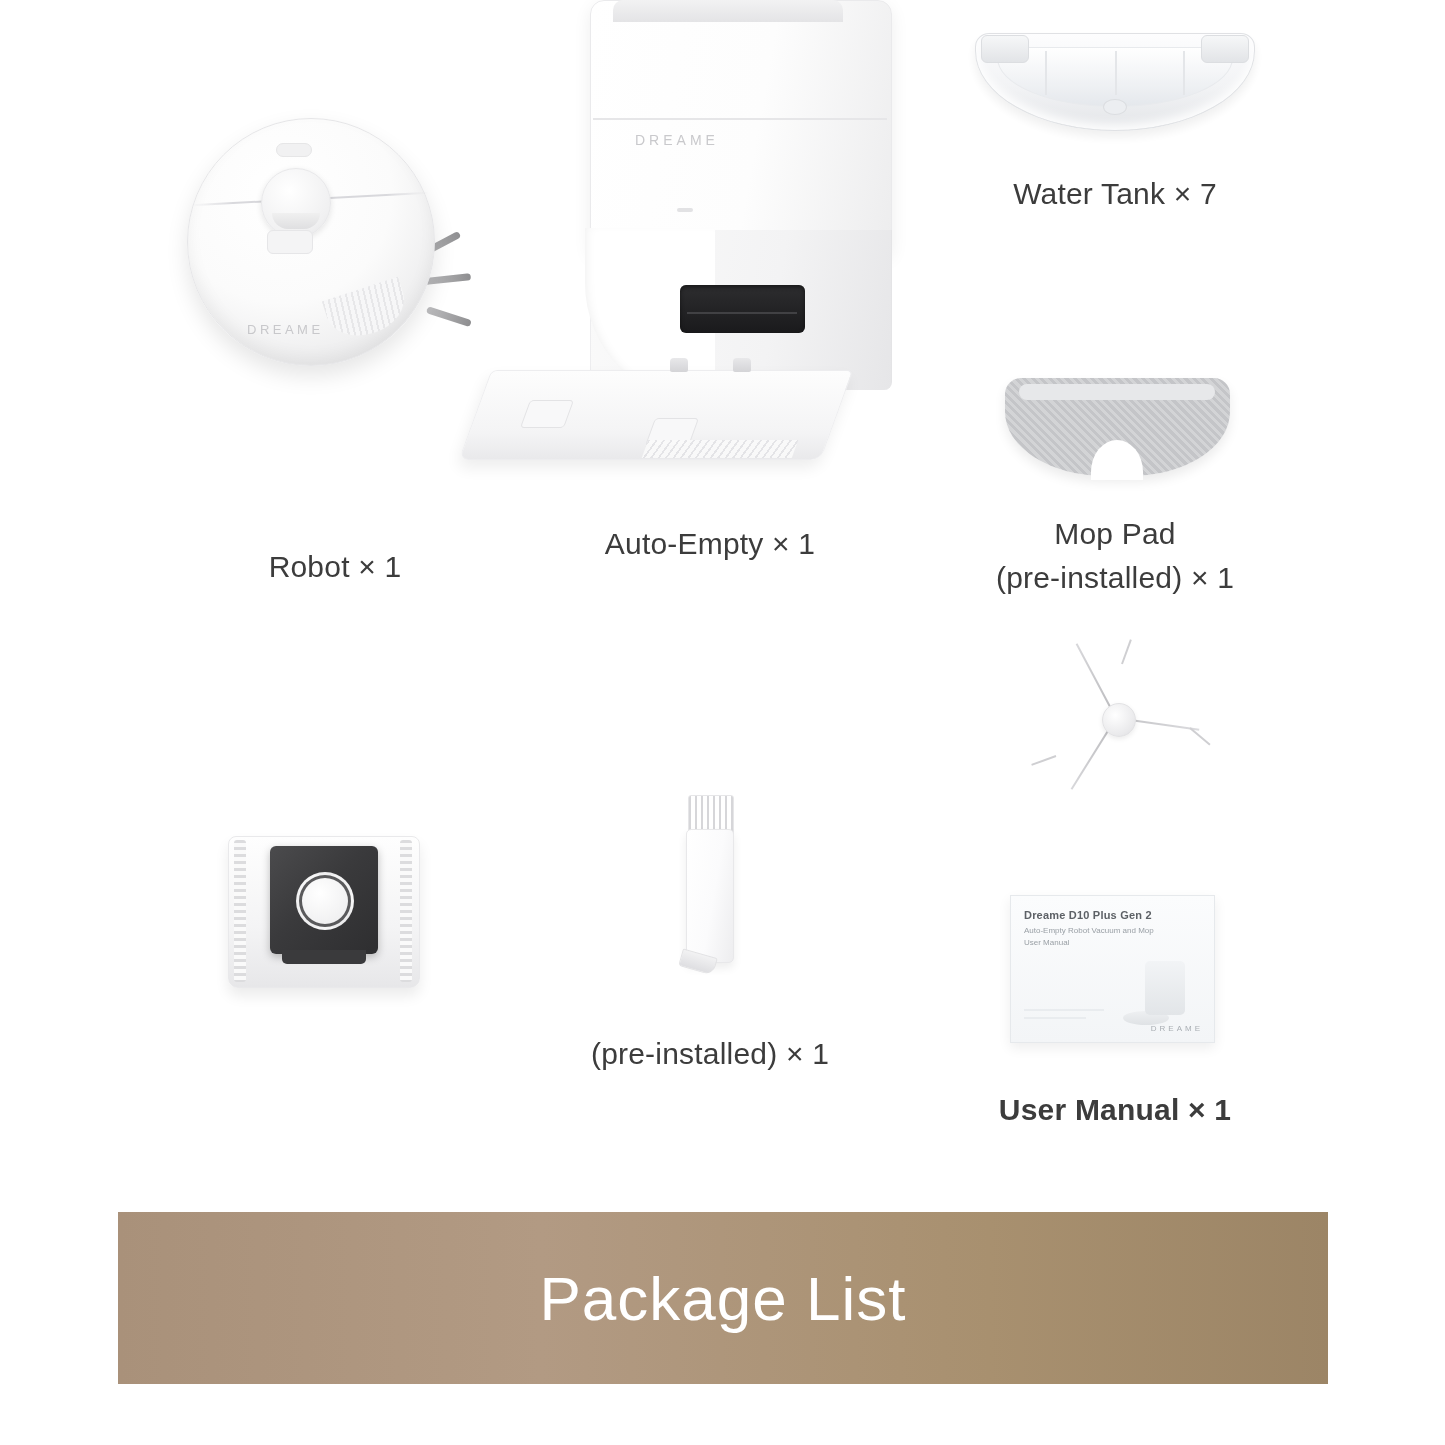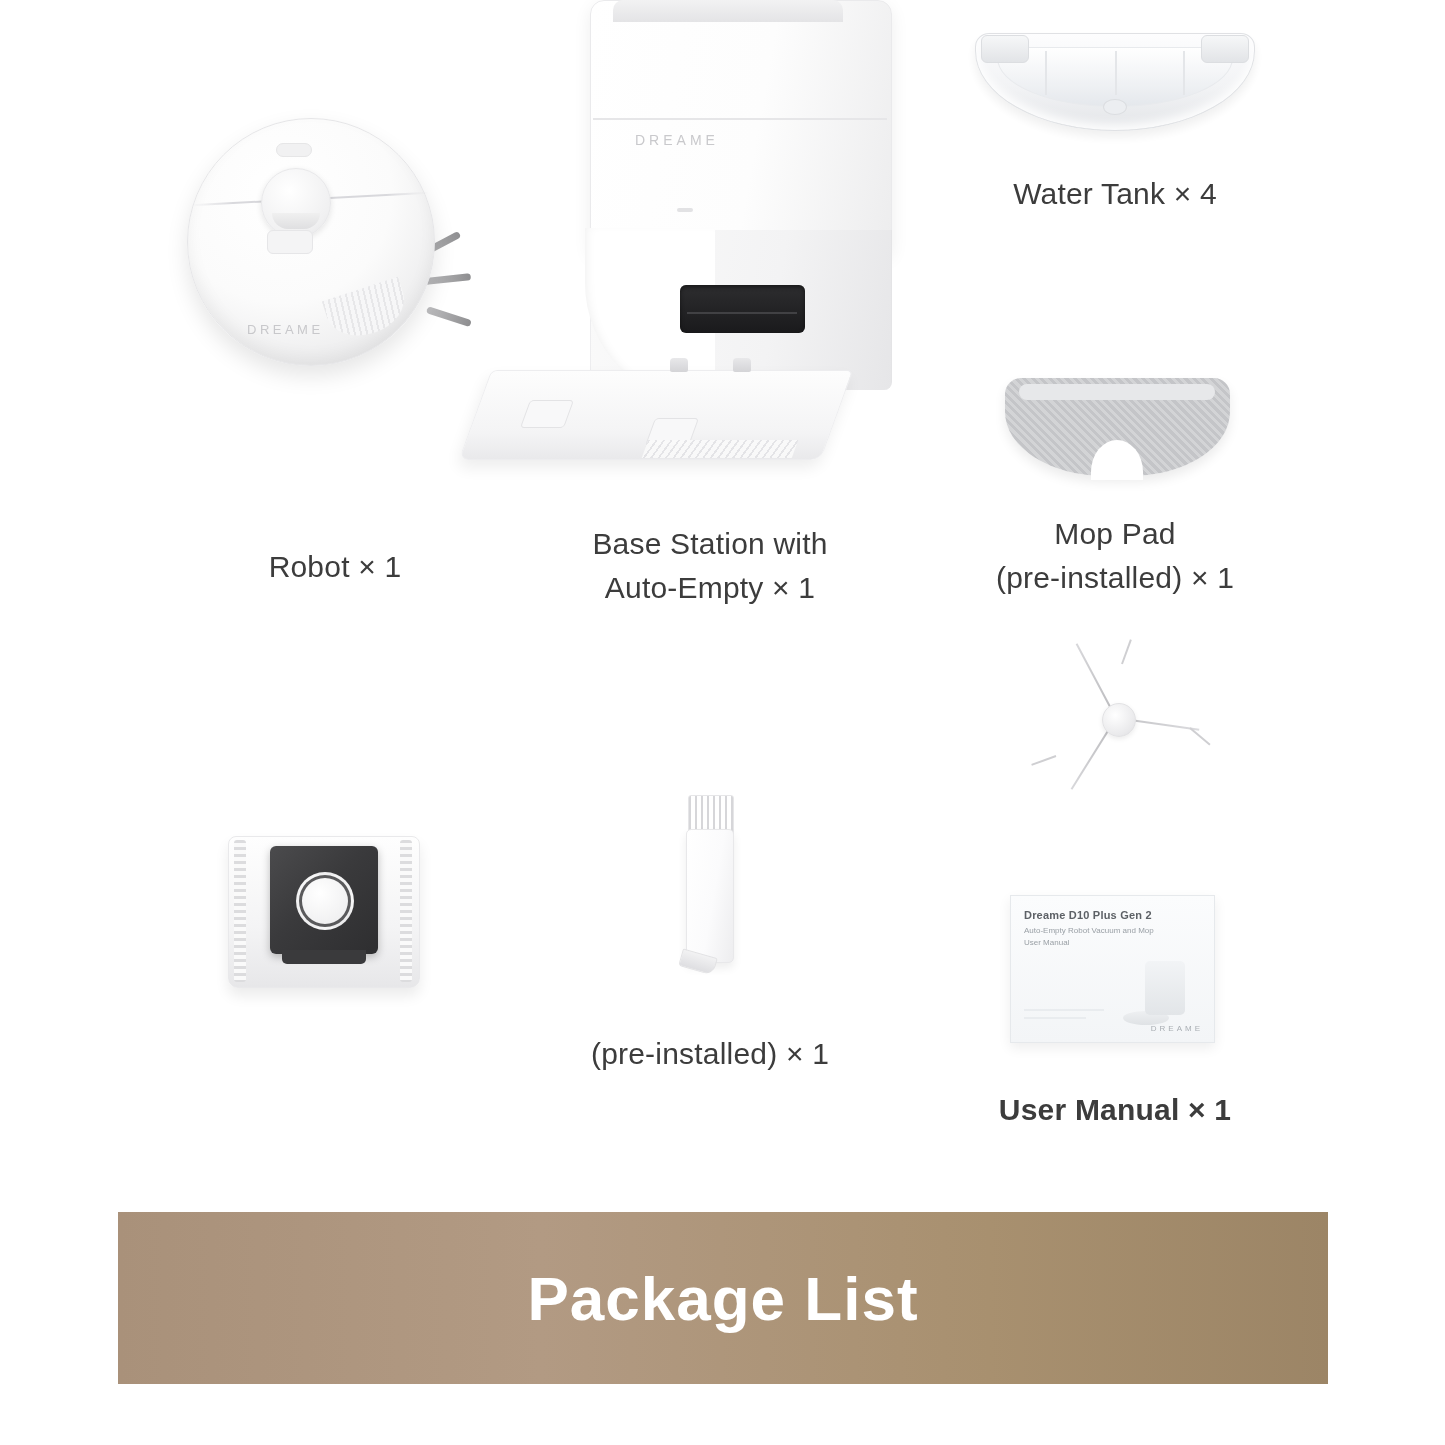--- a/index.html
+++ b/index.html
@@ -529,21 +529,21 @@
     width: 1210px;
     height: 172px;
     background: linear-gradient(90deg, #a9917a 0%, #b29a83 35%, #a8906f 72%, #9c8566 100%);
     display: flex;
     align-items: center;
     justify-content: center;
   }
   .banner-text {
     color: #ffffff;
     font-size: 62px;
-    font-weight: bold;
+    font-weight: normal;
     letter-spacing: 1px;
   }
 </style>
 </head>
 <body>
 
 <div class="sheet">
 
   <div class="robot-wrap">
     <div class="robot-rim"></div>
@@ -573,36 +573,35 @@
     <div class="st-dock-slot"></div>
     <div class="st-slot-line"></div>
     <div class="st-ramp"></div>
     <div class="st-ramp-pad" style="left:60px; top:400px;"></div>
     <div class="st-ramp-pad" style="left:185px; top:418px;"></div>
     <div class="st-pin" style="left:205px; top:358px;"></div>
     <div class="st-pin" style="left:268px; top:358px;"></div>
     <div class="st-ramp-stripes"></div>
   </div>
   <div class="caption" style="left:500px; top:522px; width:420px;">
-    <div>Base Station with</div>
     <div>Auto-Empty × 1</div>
   </div>
 
   <div class="tank-wrap">
     <div class="tank-body"></div>
     <div class="tank-inner"></div>
     <div class="tank-cap" style="left:6px; top:10px;"></div>
     <div class="tank-cap" style="left:226px; top:10px;"></div>
     <div class="tank-rib" style="left:70px;"></div>
     <div class="tank-rib" style="left:140px;"></div>
     <div class="tank-rib" style="left:208px;"></div>
     <div class="tank-hole"></div>
   </div>
   <div class="caption" style="left:965px; top:172px; width:300px;">
-    <div>Water Tank × 4</div>
+    <div>Water Tank × 7</div>
   </div>
 
   <div class="mop-wrap">
     <div class="mop-body"></div>
     <div class="mop-band"></div>
     <div class="mop-notch"></div>
   </div>
   <div class="caption" style="left:955px; top:512px; width:320px;">
     <div>Mop Pad</div>
     <div>(pre-installed) × 1</div>

